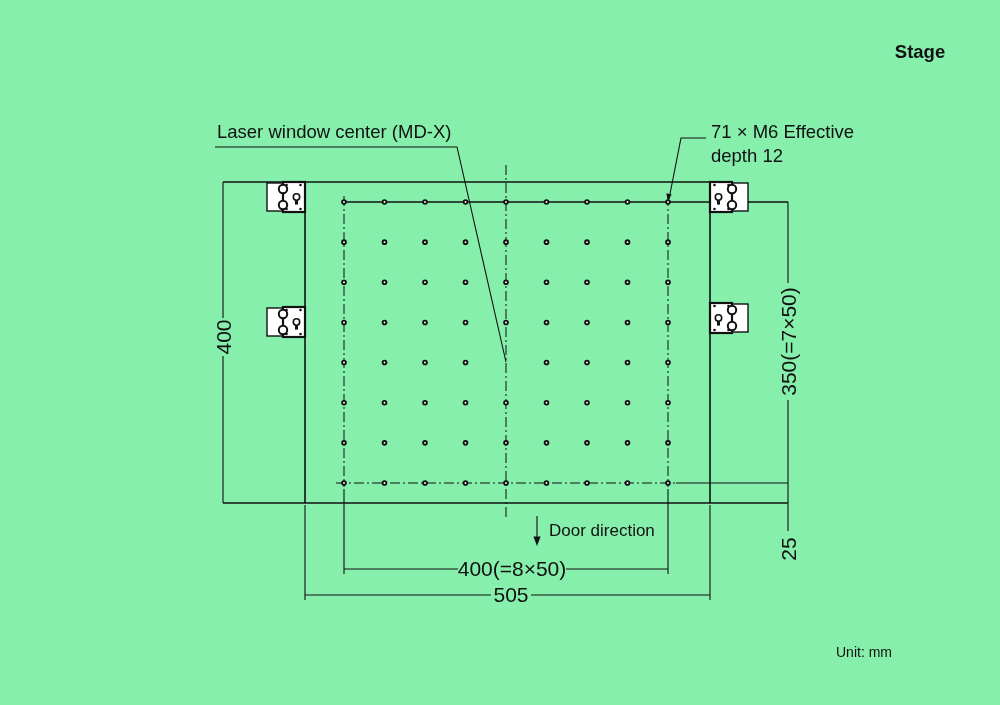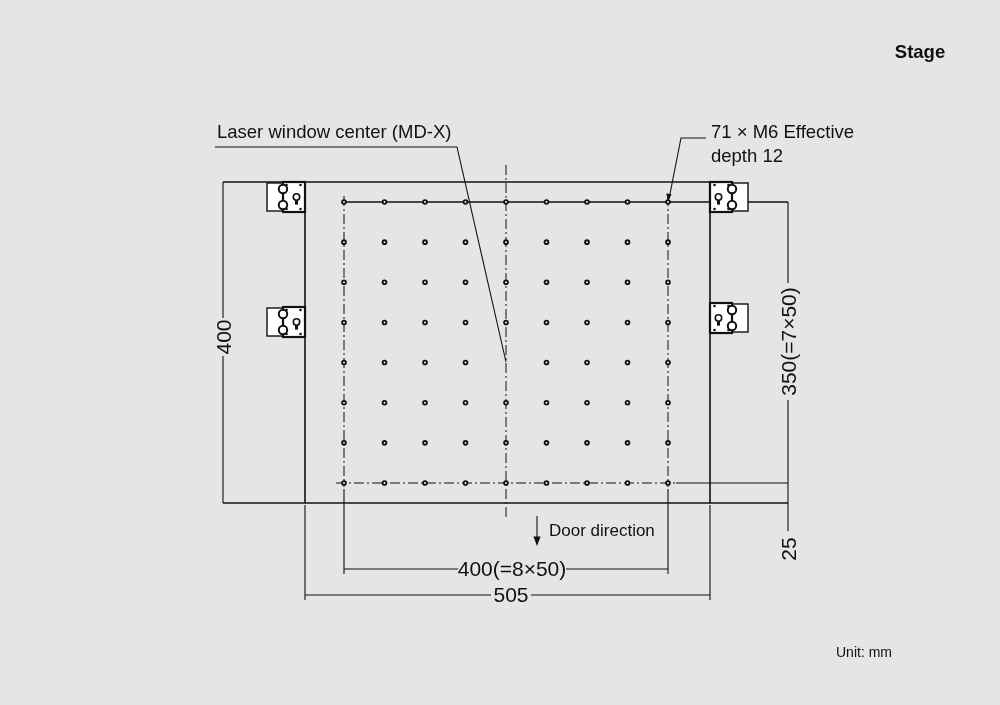--- a/index.html
+++ b/index.html
@@ -1,16 +1,16 @@
 <!DOCTYPE html>
 <html><head>
 <meta charset="utf-8">
 <style>
   html,body{margin:0;padding:0;background:#ffffff;}
-  .canvas{position:relative;width:1000px;height:705px;background:#e5e5e5;overflow:hidden;}
+  .canvas{position:relative;width:1000px;height:705px;background:#86efac;overflow:hidden;}
   .canvas svg{position:absolute;left:0;top:0;}
   text{fill:#111;font-family:"Liberation Sans",sans-serif;}
   .t-ann{font-size:18.5px;}
   .t-dim{font-size:21px;}
   .t-door{font-size:17px;}
   .t-title{font-size:18.5px;font-weight:bold;}
   .t-unit{font-size:14px;}
   .thin{stroke:#111;stroke-width:1.1;fill:none;}
   .edge{stroke:#111;stroke-width:1.6;fill:none;}
   .rowline{stroke:#111;stroke-width:1.3;fill:none;}

